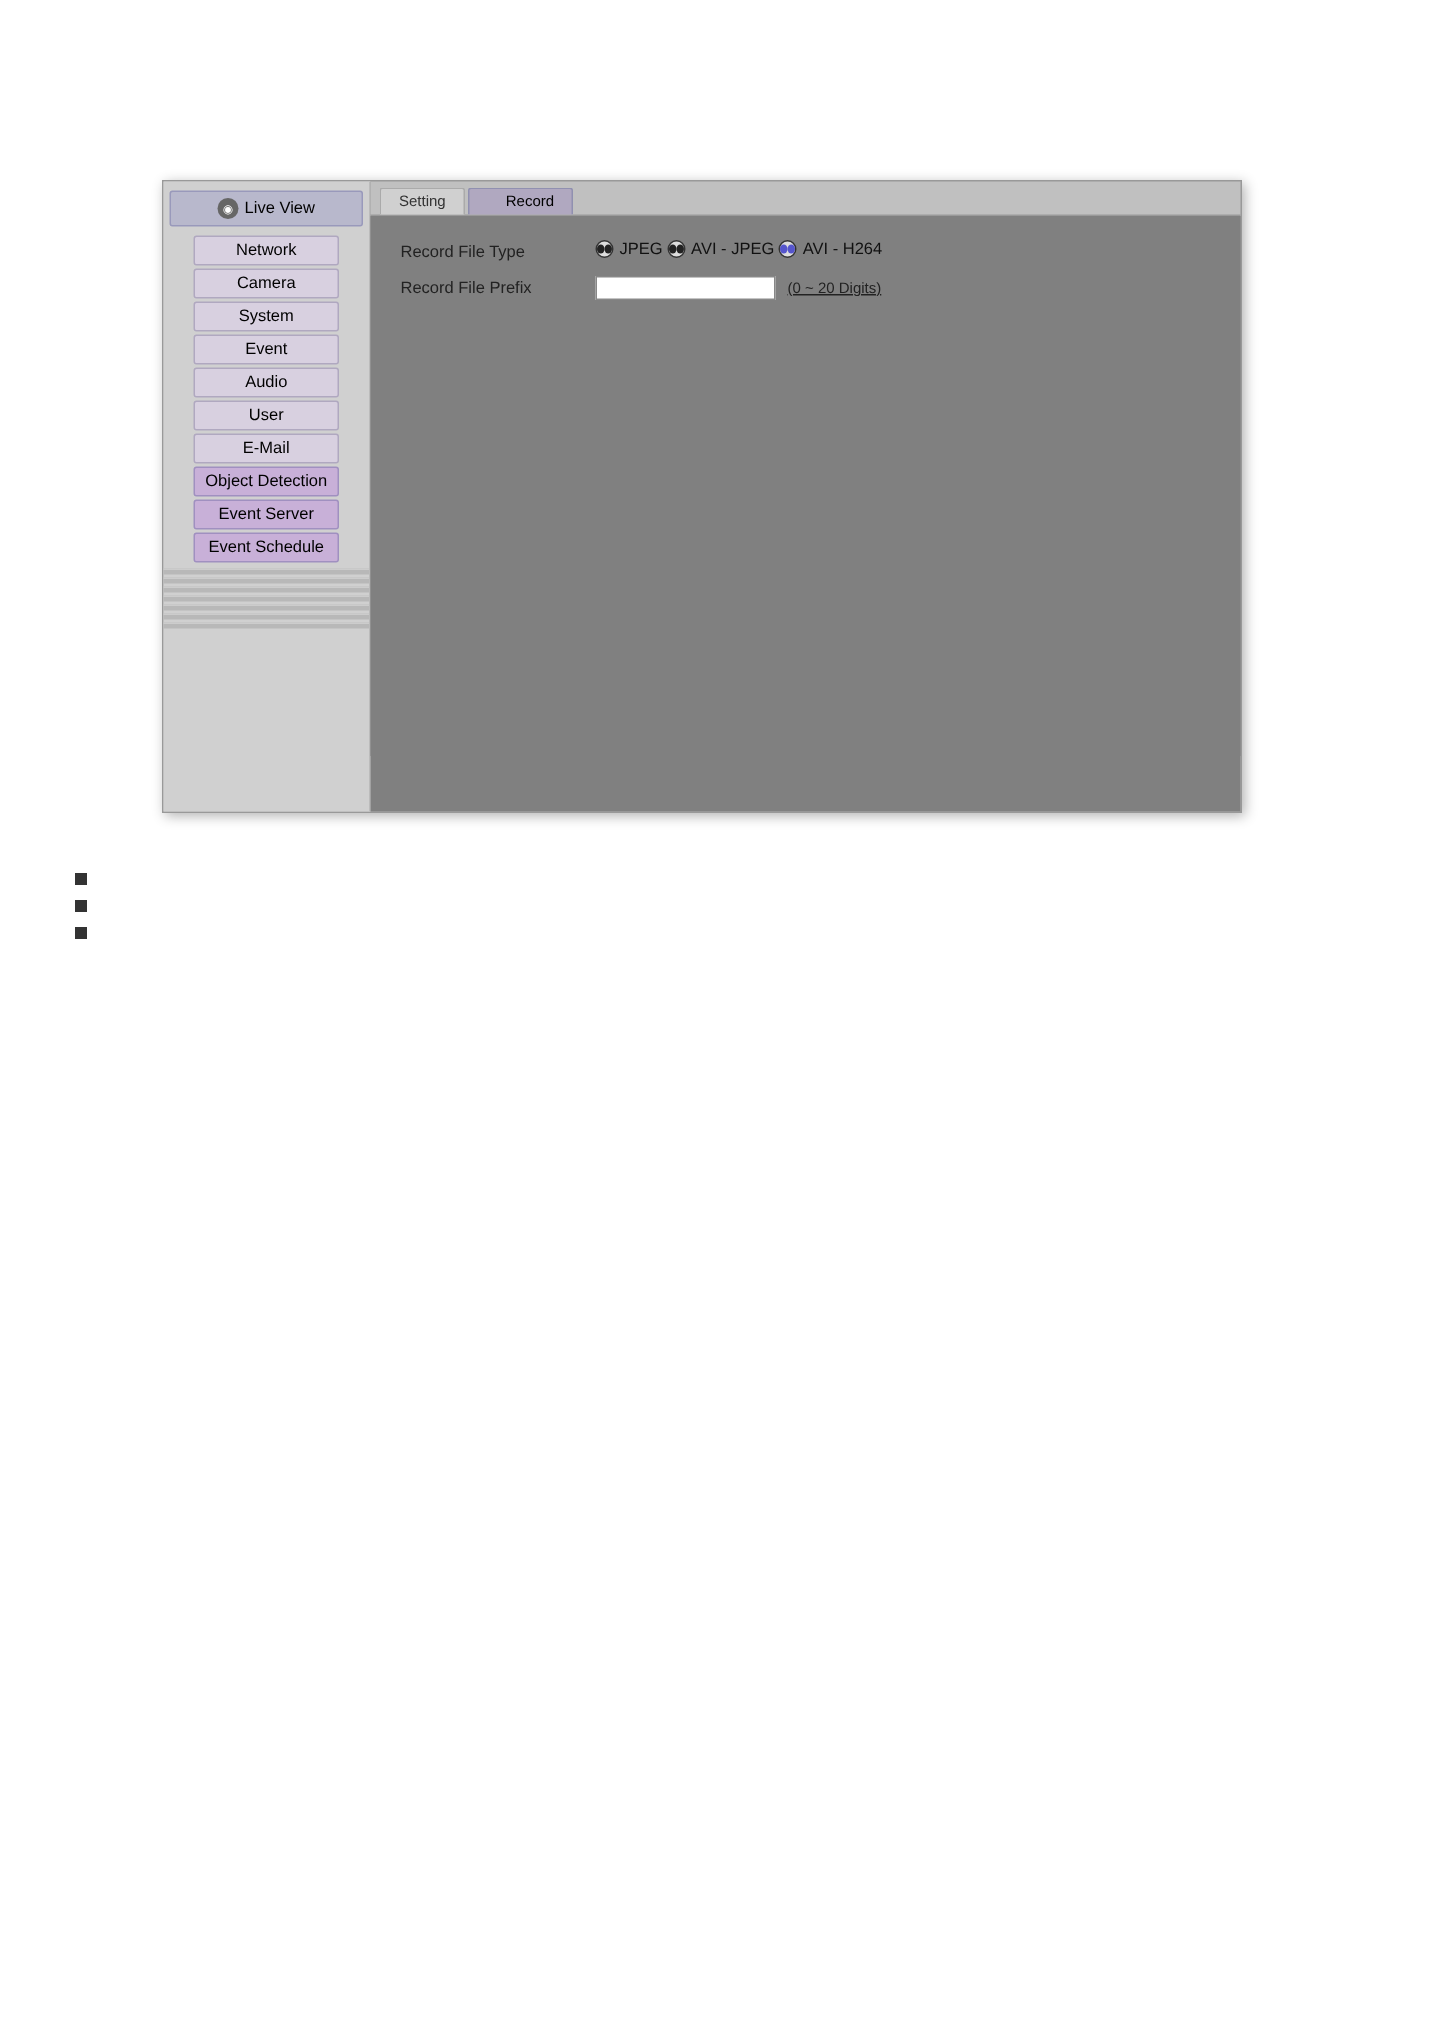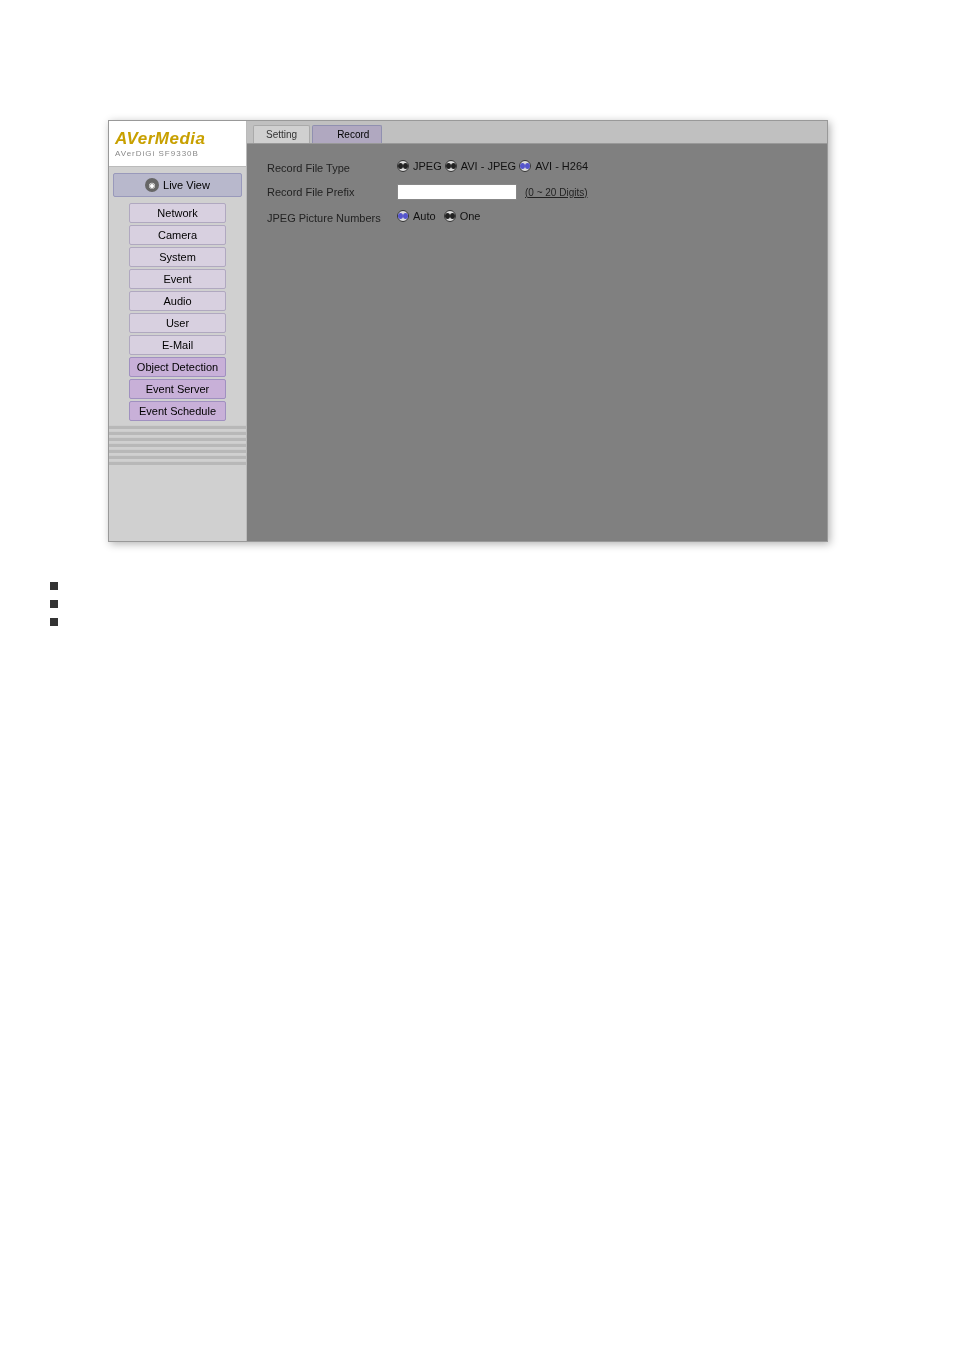--- a/index.html
+++ b/index.html
@@ -284,26 +284,20 @@
     }
   </style>
 </head>
 <body>
 
 <div class="main-container">
 
   <div class="app-window">
 
     <div class="sidebar">
-      <div class="logo-area">
-        <div class="logo-brand">
-          <span style="font-style:italic; font-size:17px; font-weight:bold; color:#c8a000;">AVerMedia</span>
-          <span style="font-size:8px; color:#888; letter-spacing:1px;">AVerDiGi SF9330B</span>
-        </div>
-      </div>
 
       <div class="live-view-btn">
         <span class="live-view-icon">◉</span>
         <span>Live View</span>
       </div>
 
       <div class="nav-item">Network</div>
       <div class="nav-item">Camera</div>
       <div class="nav-item">System</div>
       <div class="nav-item">Event</div>
@@ -359,37 +353,20 @@
         </div>
 
         <div class="form-row" style="margin-top:6px;">
           <div class="form-label">Record File Prefix</div>
           <div style="display:flex; align-items:center; gap:4px;">
             <input type="text" class="text-input" value="" style="">
             <span class="hint-text">(0 ~ 20 Digits)</span>
           </div>
         </div>
 
-        <div class="form-row" style="margin-top:6px;">
-          <div class="form-label">JPEG Picture Numbers</div>
-          <div style="display:flex; align-items:center; gap:8px;">
-            <div class="radio-option">
-              <span class="radio-btn selected-blue">
-                <span style="width:6px;height:6px;border-radius:50%;background:#5555cc;display:block;"></span>
-              </span>
-              <span>Auto</span>
-            </div>
-            <div class="radio-option">
-              <span class="radio-btn selected">
-                <span style="width:6px;height:6px;border-radius:50%;background:#222;display:block;"></span>
-              </span>
-              <span>One</span>
-            </div>
-          </div>
-        </div>
 
       </div>
 
 
     </div>
 
   </div>
 
   <div class="bullets">
     <div class="bullet-item">

